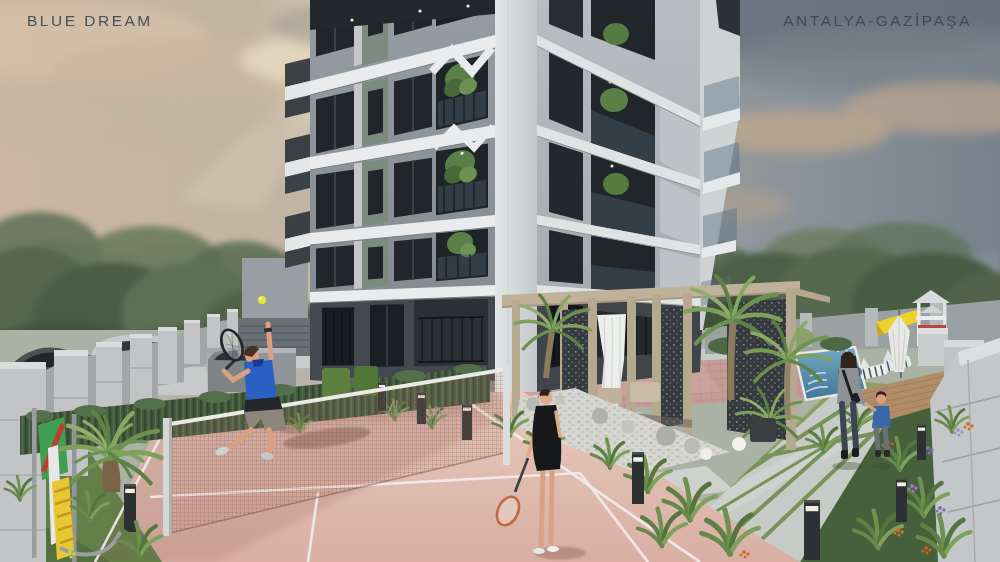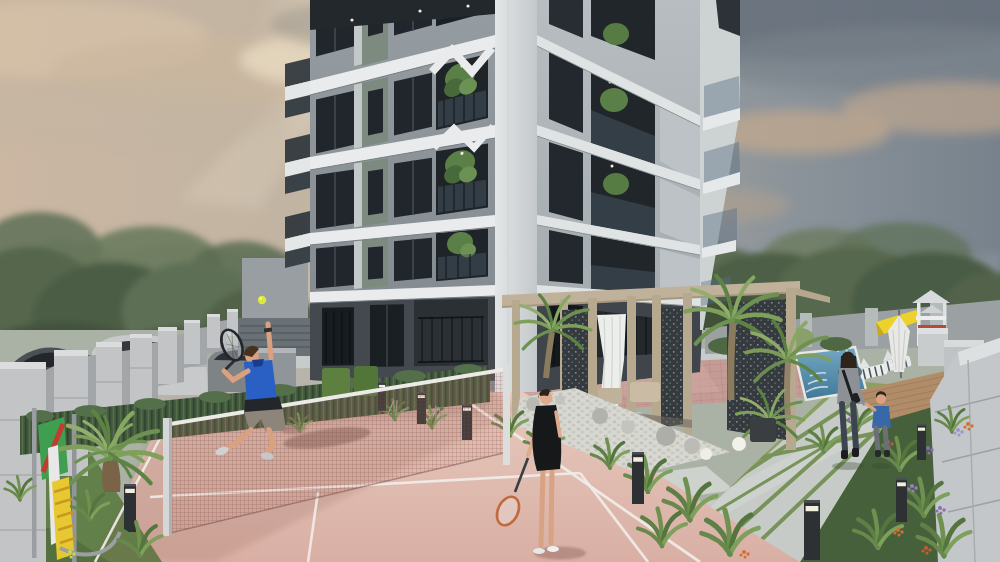--- a/index.html
+++ b/index.html
@@ -765,13 +765,15 @@
             <use href="#tuft"></use>
           </g>
     <g transform="translate(140,556) scale(2)">
             <use href="#tuft"></use>
           </g>
     <use href="#flw" x="70" y="552" fill="#c8d84a"></use>
   </g>
 </g>
 </svg>
 
+<div class="overlay-label left">BLUE DREAM</div>
+<div class="overlay-label right">ANTALYA-GAZİPAŞA</div>
 </div>
 
 </body></html>

